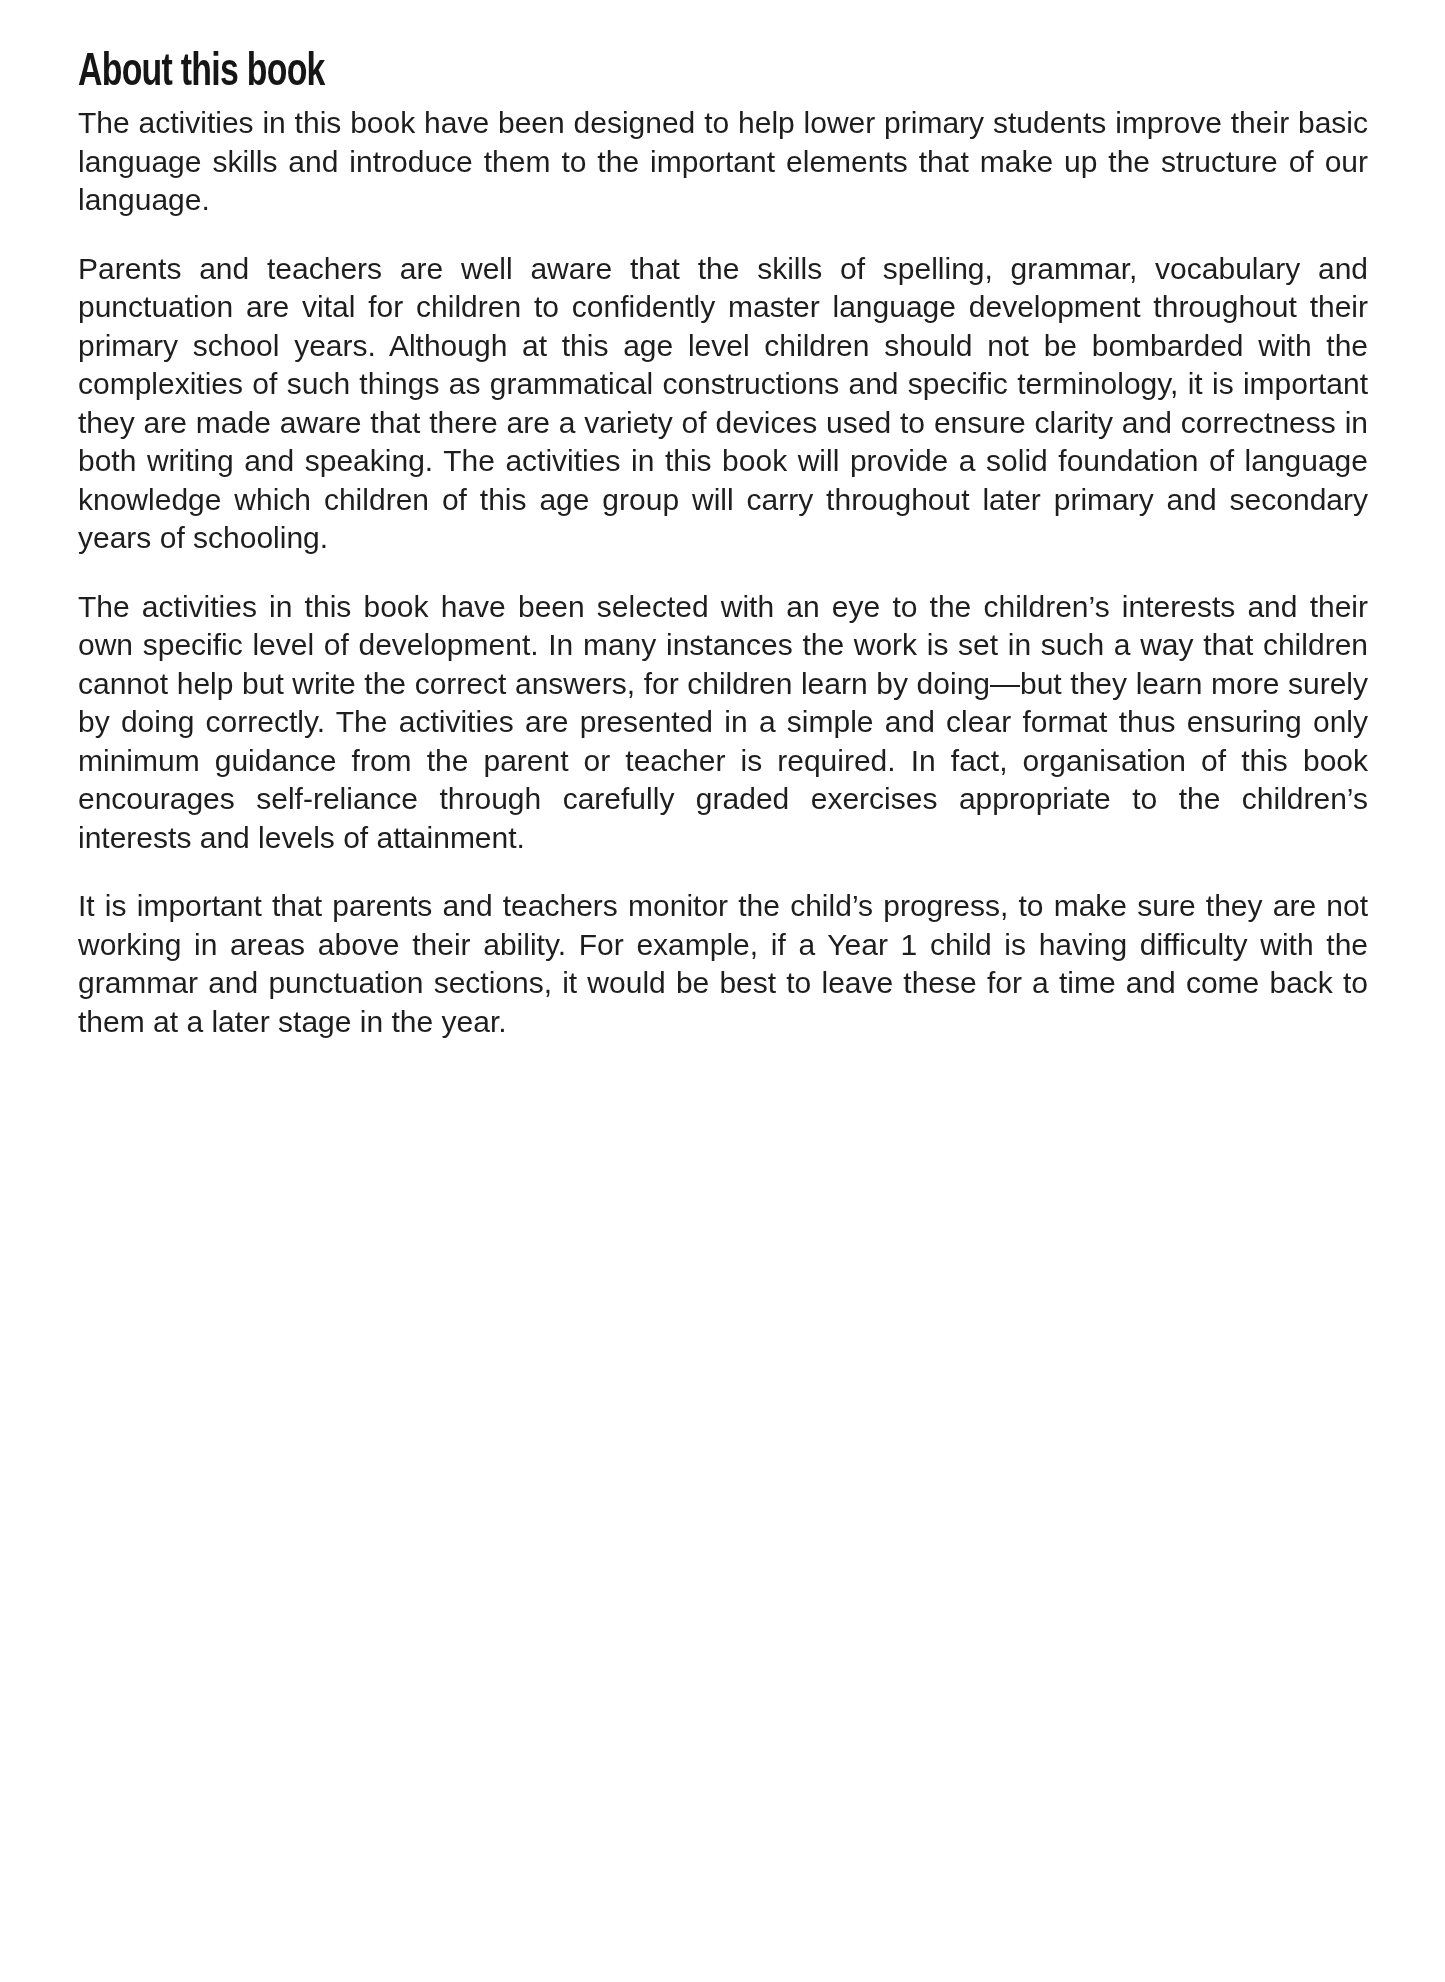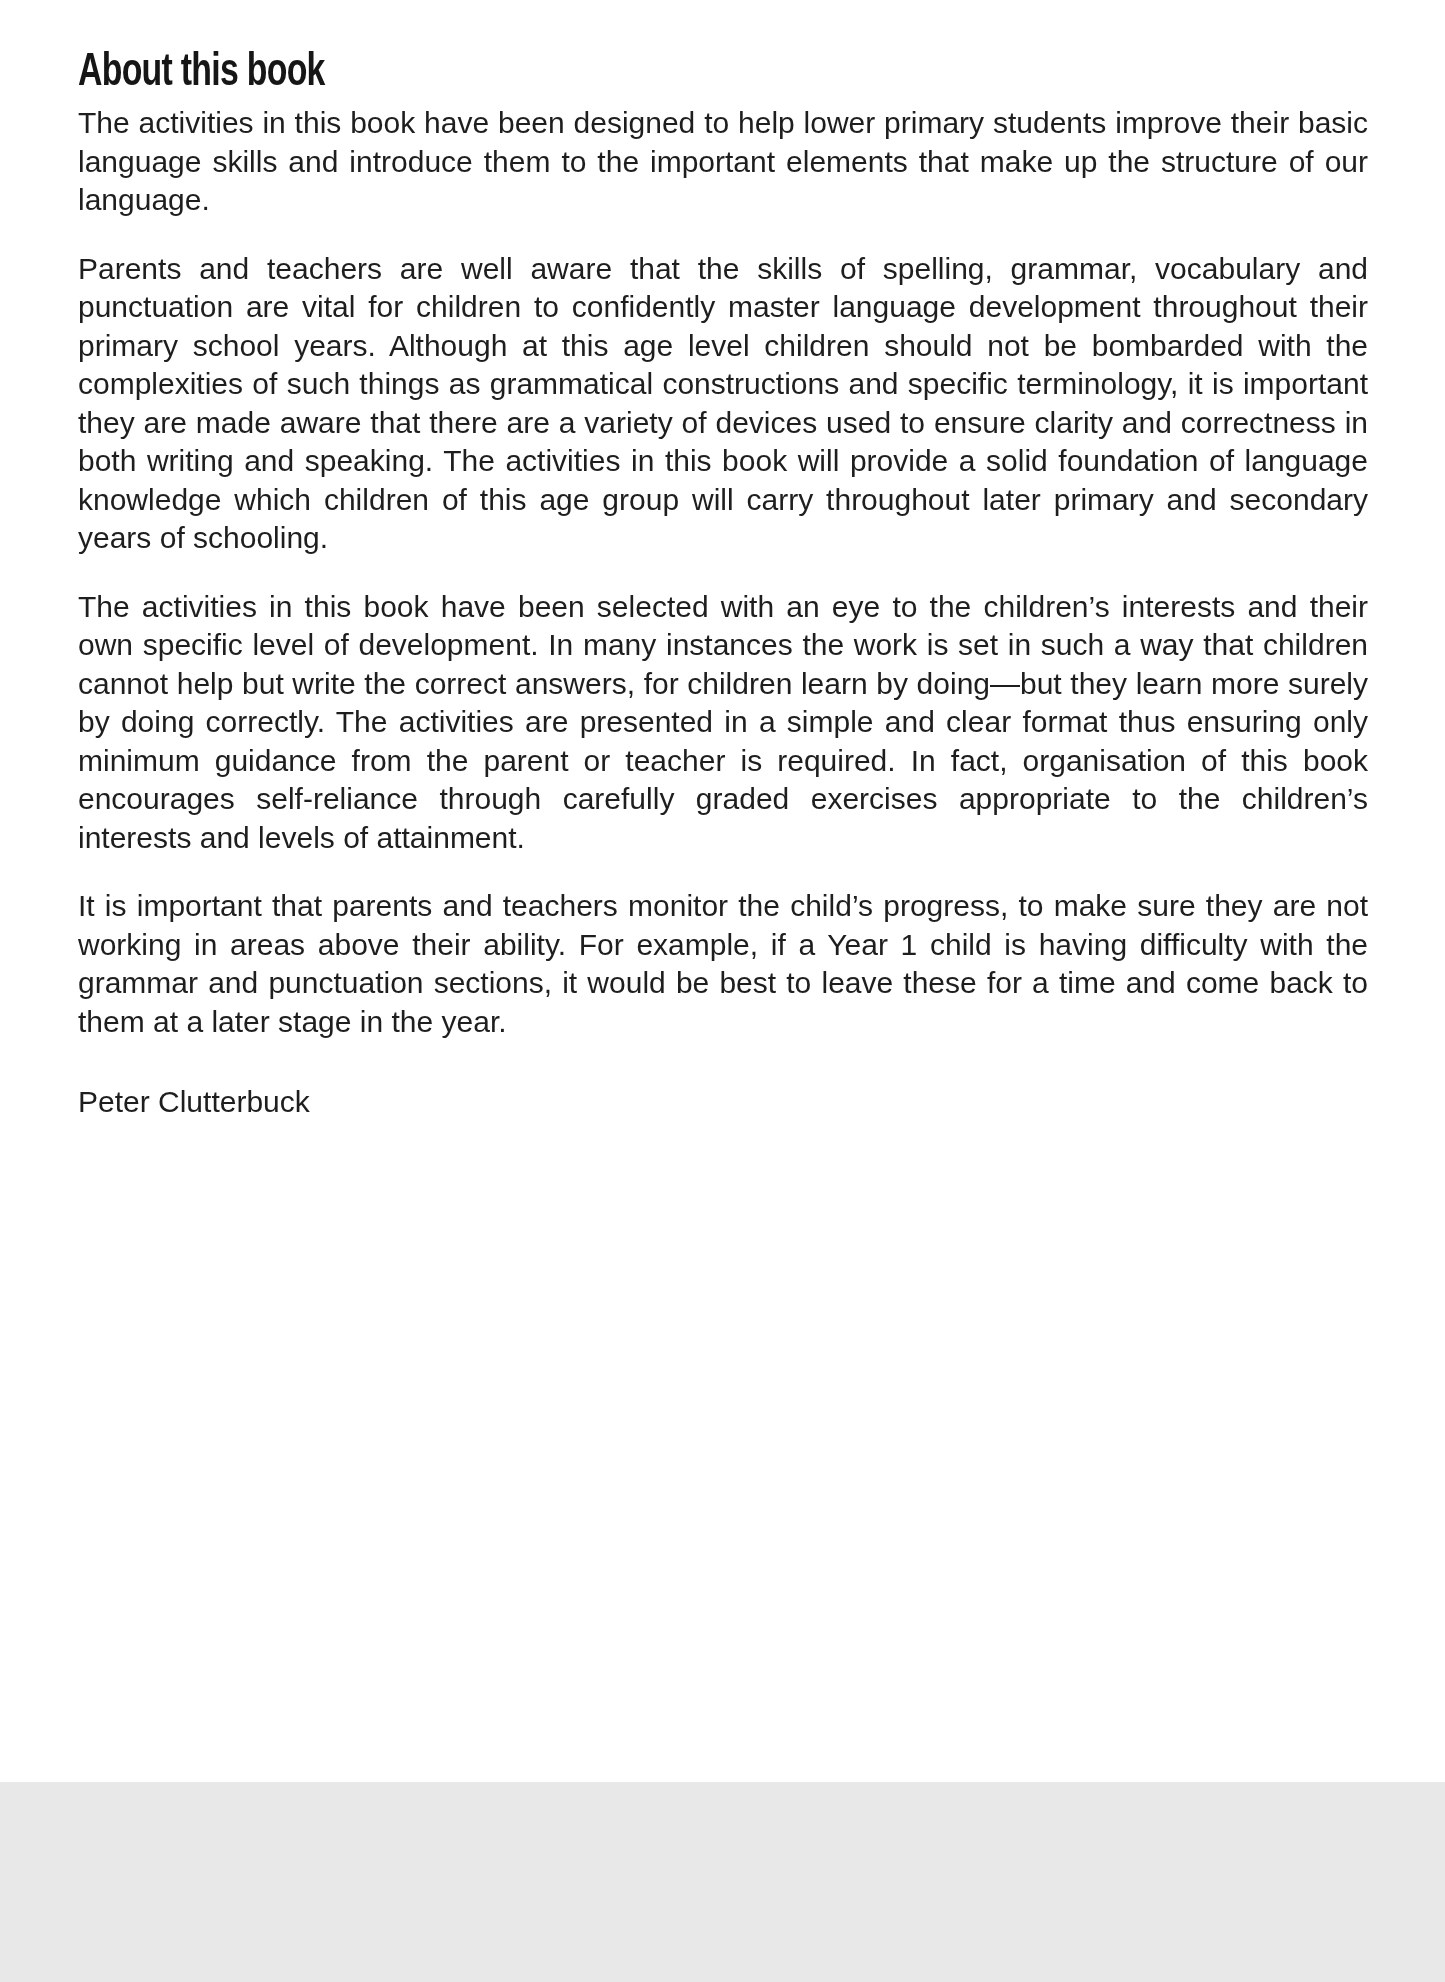--- a/index.html
+++ b/index.html
@@ -3,21 +3,21 @@
 <meta charset="utf-8">
 <style>
   html, body {
     margin: 0;
     padding: 0;
     background: #e8e8e8;
   }
   .page {
     position: relative;
     width: 1445px;
-    height: 1782px;
+    height: 1982px;
     margin: 0 auto;
     background: #ffffff;
     color: #1c1c1c;
     font-family: "Liberation Sans", sans-serif;
     overflow: hidden;
   }
   .content {
     position: absolute;
     top: 44px;
     left: 78px;
@@ -92,16 +92,15 @@
 </head>
 <body>
 
 <div class="page">
   <div class="content">
     <h1 class="title">About this book</h1>
     <p class="para">The activities in this book have been designed to help lower primary students improve their basic language skills and introduce them to the important elements that make up the structure of our language.</p>
     <p class="para">Parents and teachers are well aware that the skills of spelling, grammar, vocabulary and punctuation are vital for children to confidently master language development throughout their primary school years. Although at this age level children should not be bombarded with the complexities of such things as grammatical constructions and specific terminology, it is important they are made aware that there are a variety of devices used to ensure clarity and correctness in both writing and speaking. The activities in this book will provide a solid foundation of language knowledge which children of this age group will carry throughout later primary and secondary years of schooling.</p>
     <p class="para">The activities in this book have been selected with an eye to the children’s interests and their own specific level of development. In many instances the work is set in such a way that children cannot help but write the correct answers, for children learn by doing—but they learn more surely by doing correctly. The activities are presented in a simple and clear format thus ensuring only minimum guidance from the parent or teacher is required. In fact, organisation of this book encourages self-reliance through carefully graded exercises appropriate to the children’s interests and levels of attainment.</p>
     <p class="para">It is important that parents and teachers monitor the child’s progress, to make sure they are not working in areas above their ability. For example, if a Year 1 child is having difficulty with the grammar and punctuation sections, it would be best to leave these for a time and come back to them at a later stage in the year.</p>
-    <div class="author">Peter Clutterbuck</div>
   </div>
 
 </div>
 
 </body></html>

